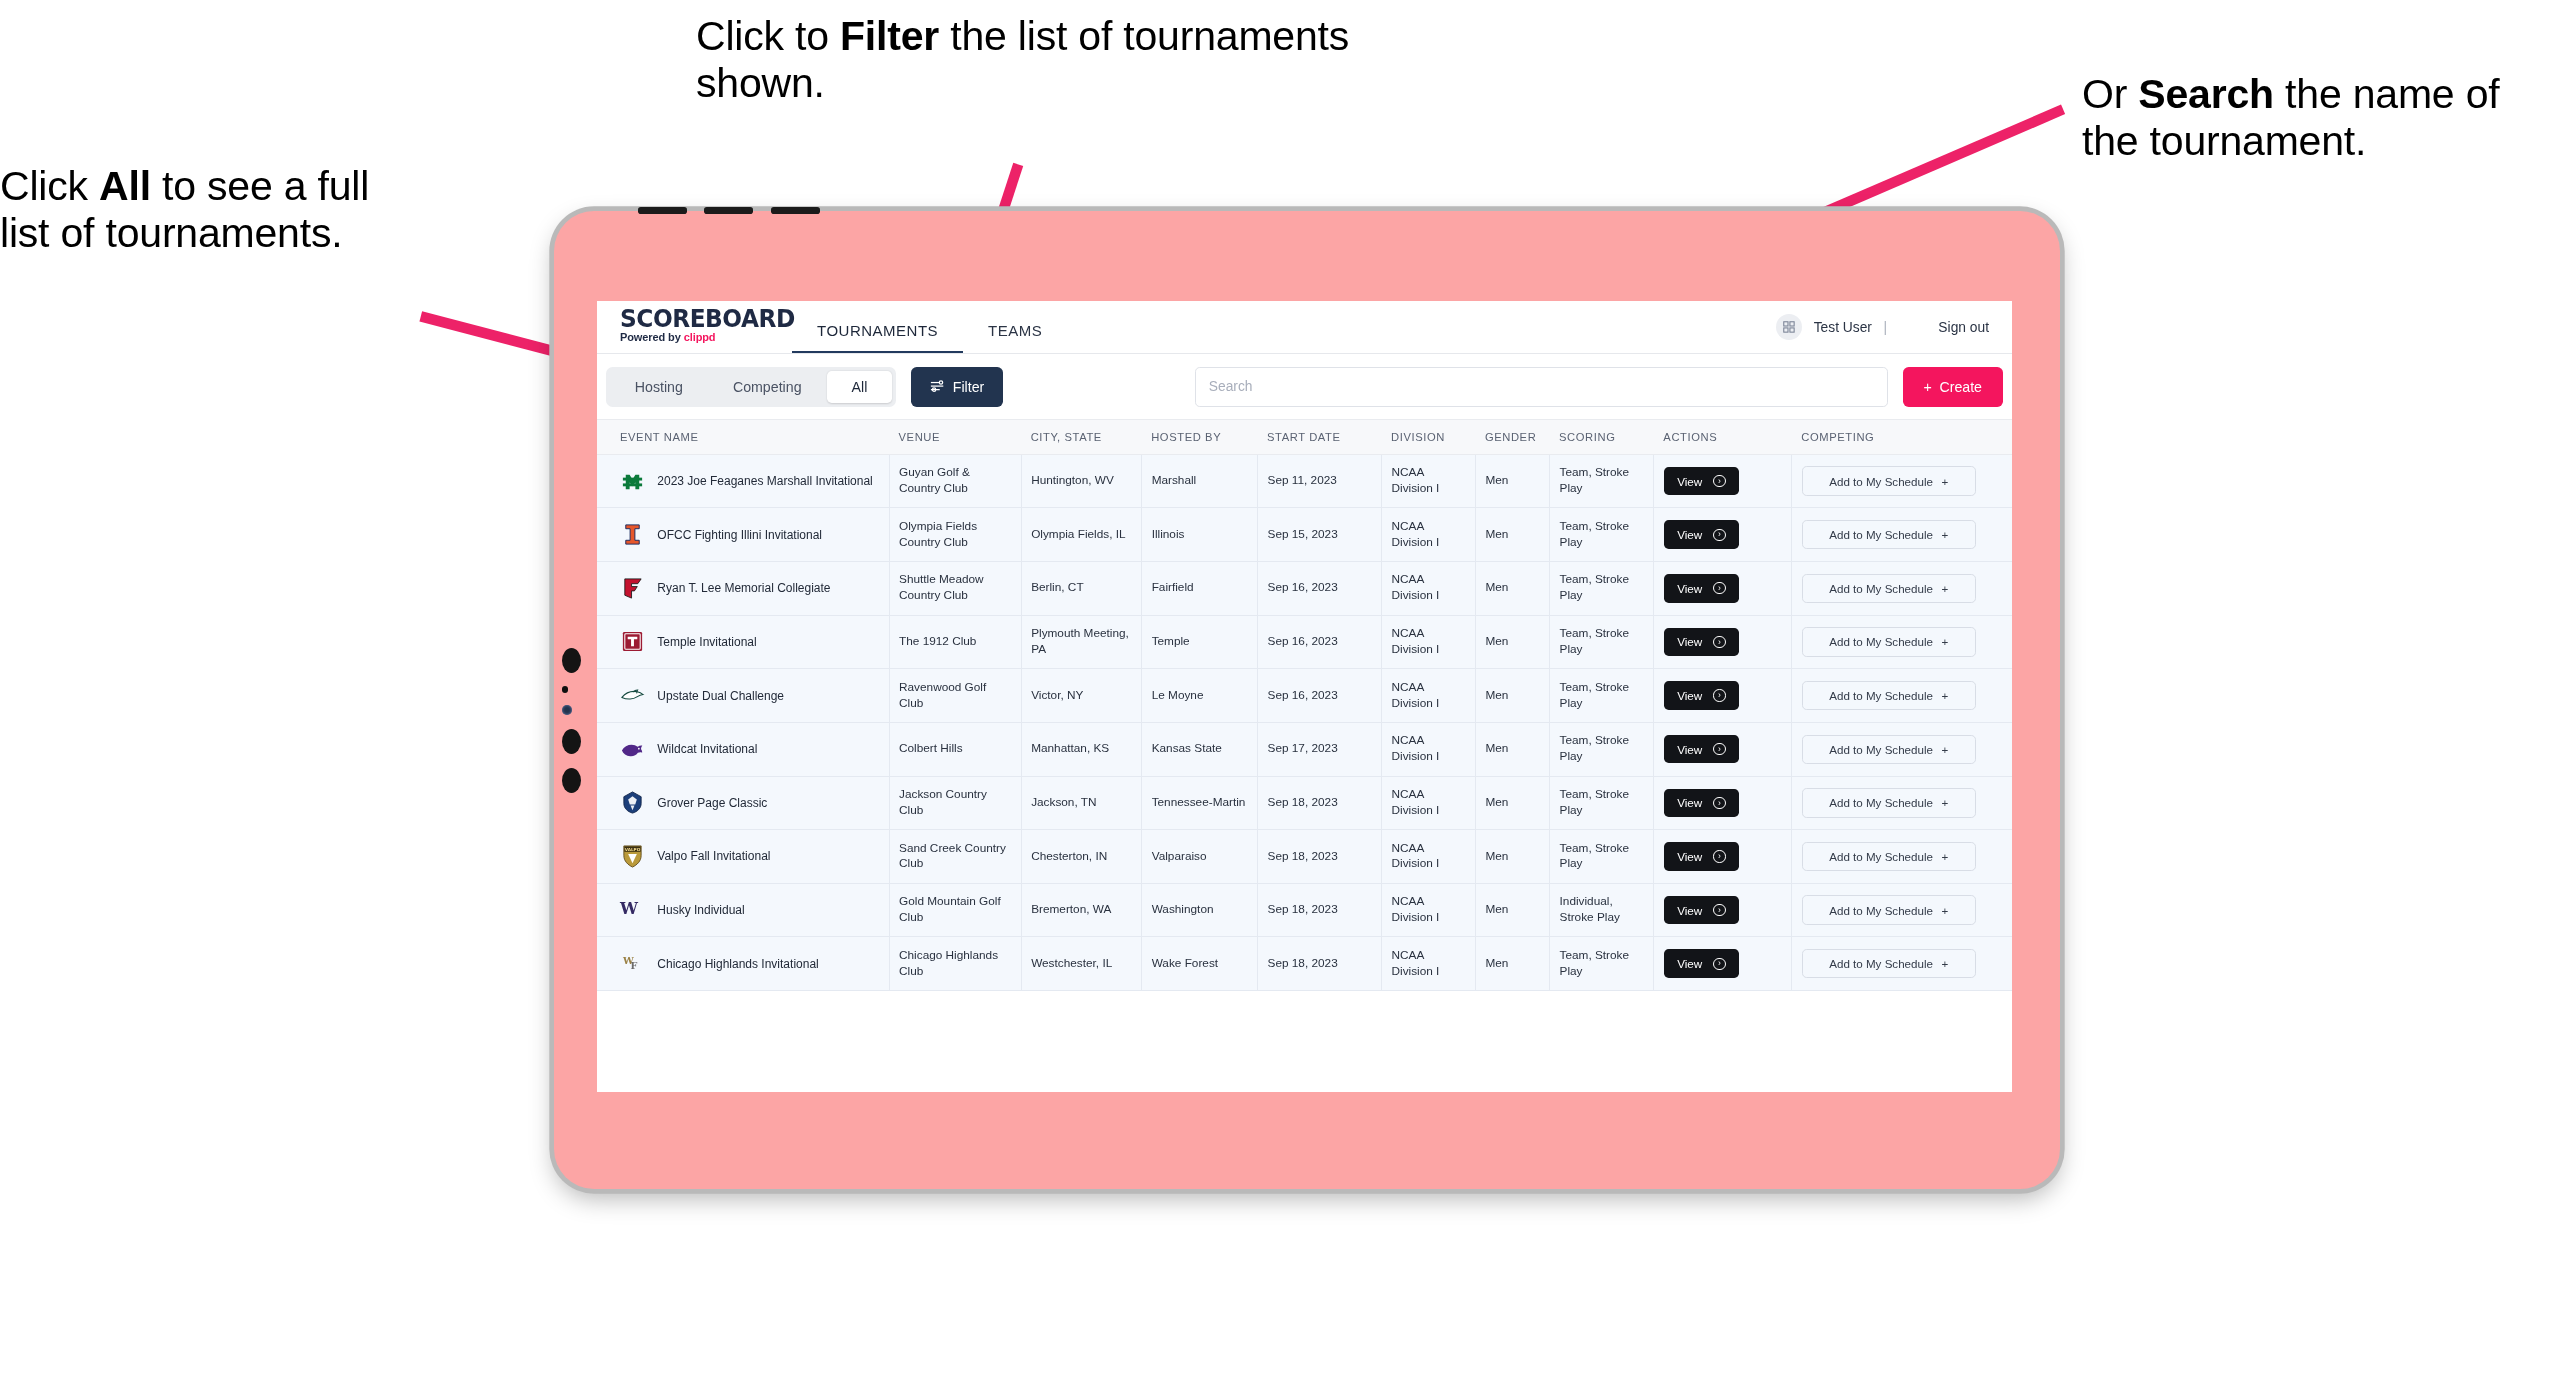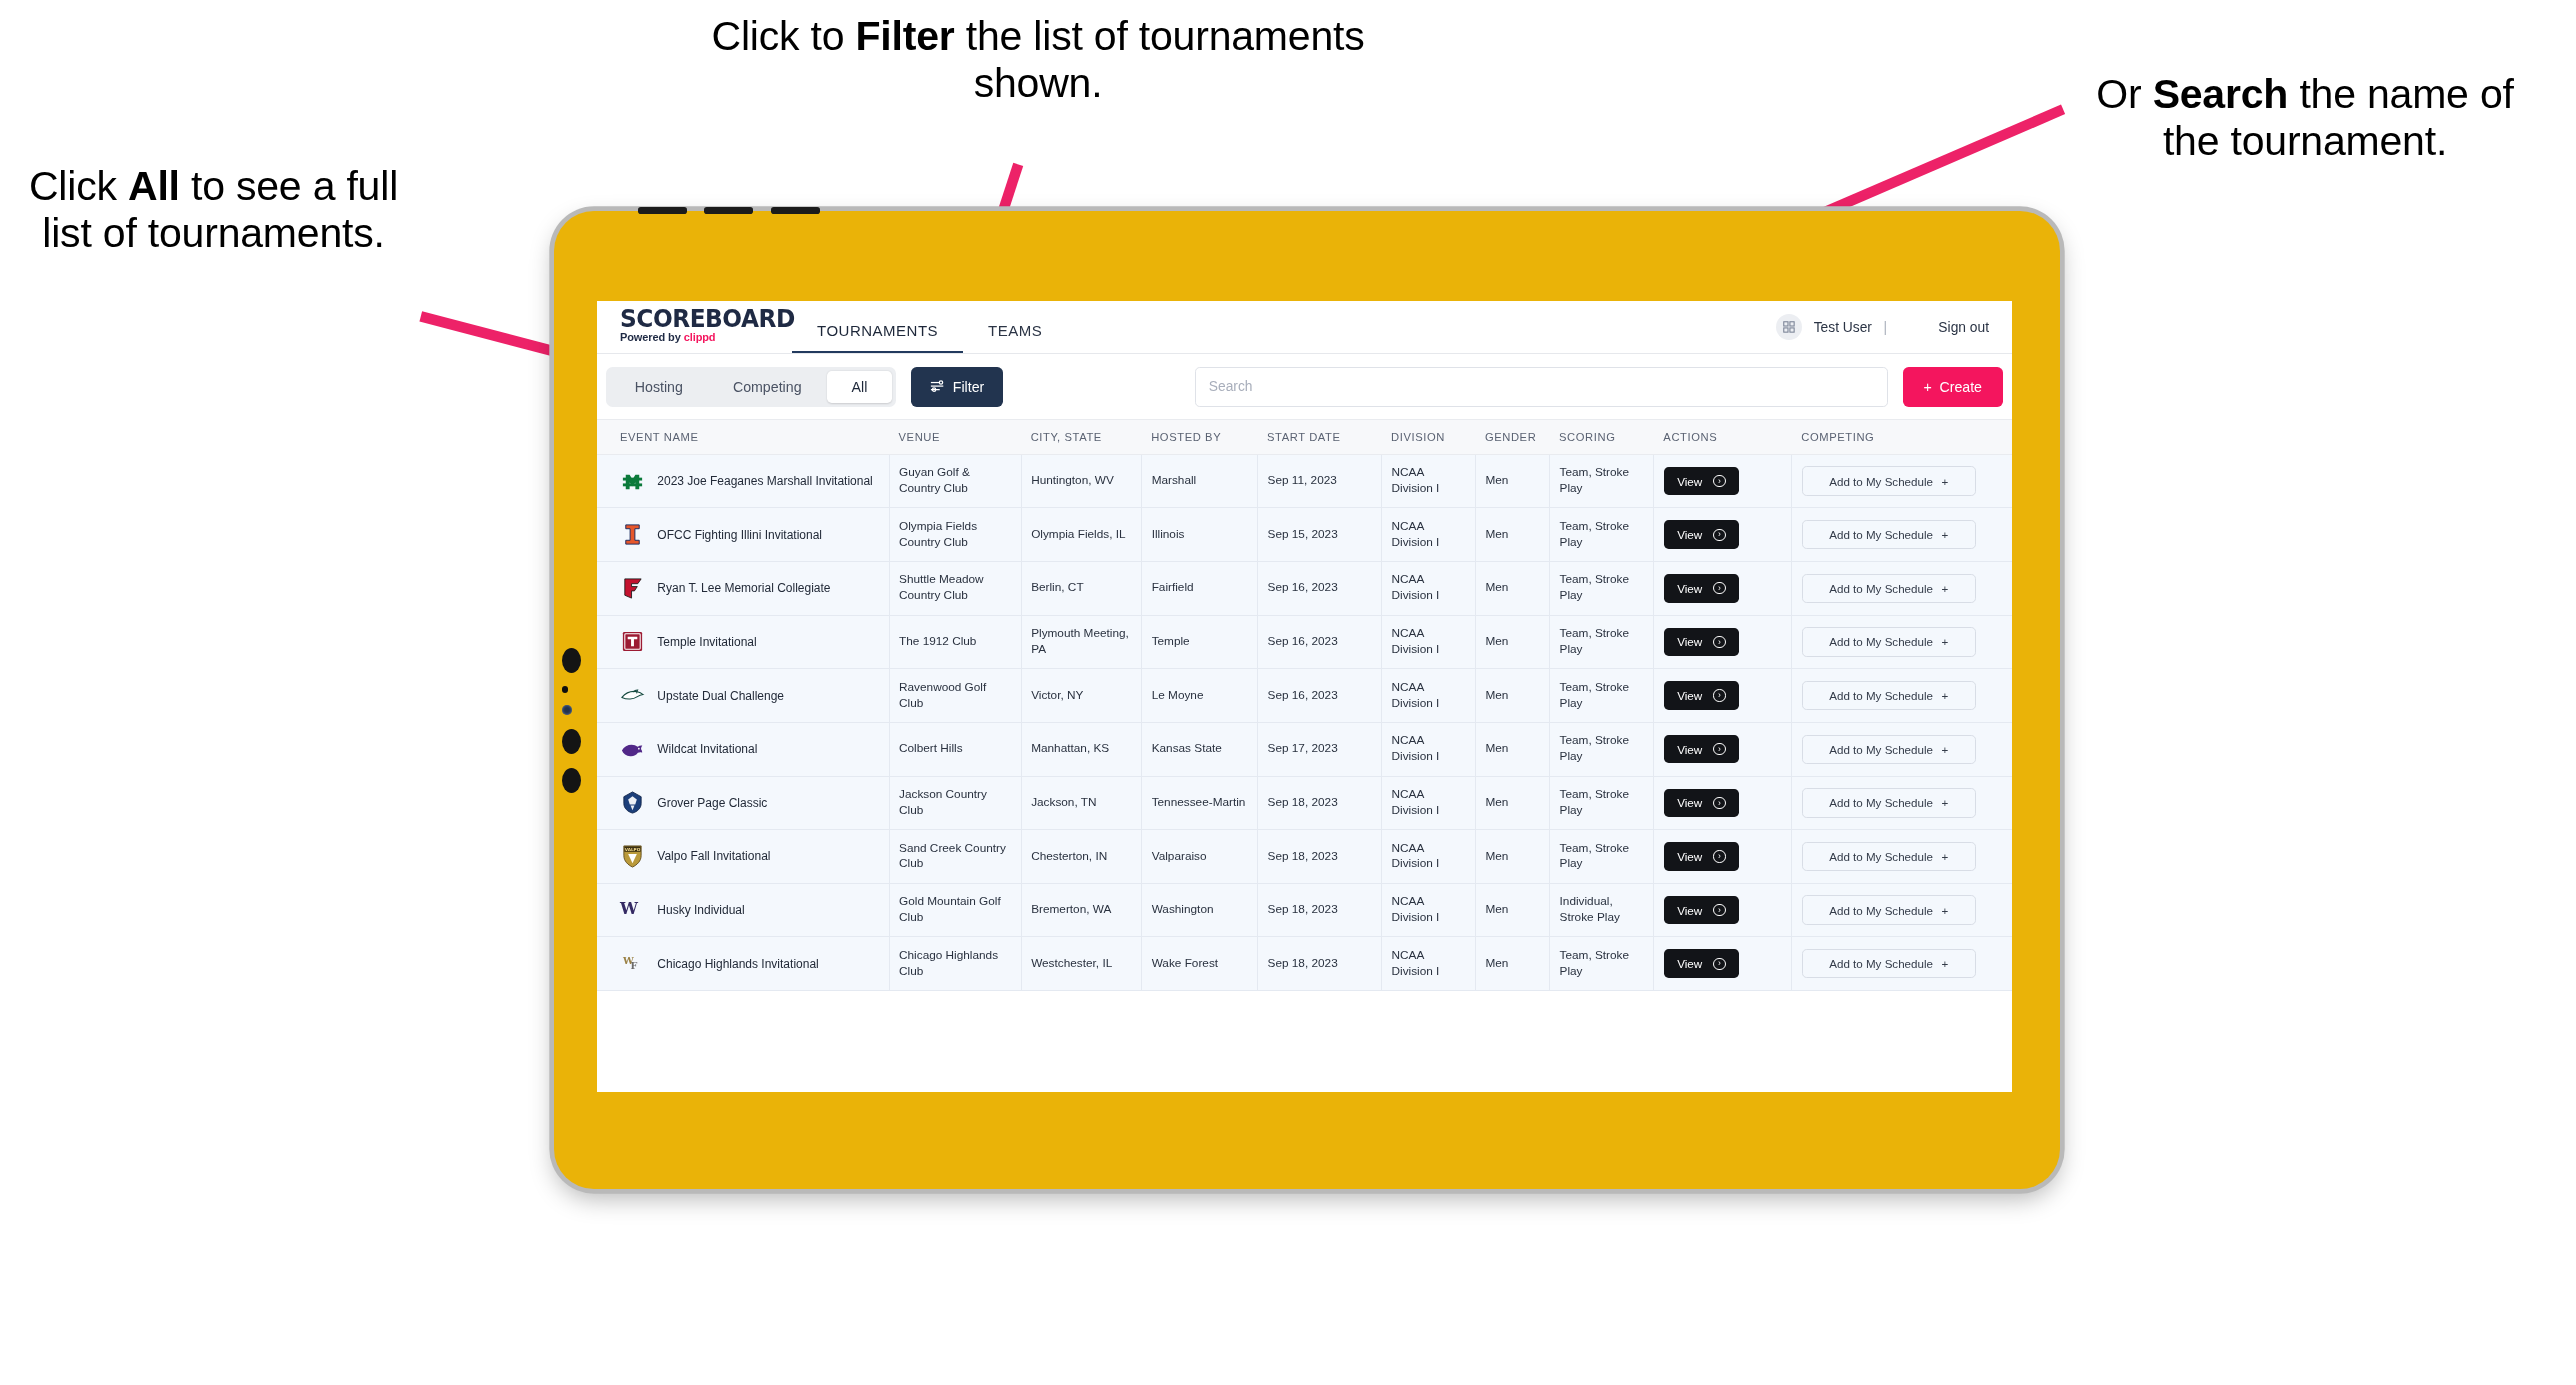--- a/index.html
+++ b/index.html
@@ -11,33 +11,32 @@
   }
   #stage { position: relative; width: 2576px; height: 1386px; background:#fff; }
 
   
   .anno {
     position: absolute;
     color: #000;
     font-family: "Liberation Sans", sans-serif;
     font-weight: 400;
     letter-spacing: -0.2px;
-    text-align: center;
   }
   .anno b { font-weight: 700; }
   #anno-filter { left: 696px; top: 13.3px; width: 684px; font-size: 41px; line-height: 1.14; }
   #anno-all    { left: 0px;   top: 163px; width: 427px; font-size: 41px; line-height: 1.14; }
   #anno-search { left: 2082px; top: 71px; width: 446px; font-size: 41px; line-height: 1.14; }
 
   .arrow-svg { position: absolute; overflow: visible; pointer-events: none; }
   .device {
     position: absolute;
     left: 554px; top: 211px;
     width: 1506px; height: 978px;
-    background: #eab308;
+    background: #fca5a5;
     border-radius: 40px;
     box-shadow: 0 0 0 4.7px #b9b9b9, 0 9.5px 25px rgba(0,0,0,.28);
   }
   .dev-btn { position:absolute; background:#0d0d0d; border-radius:2.8px; }
   .dev-btn.top1 { left: 84px;  top: -3.8px; width: 49px; height: 6.6px; background:#1b1b1b;}
   .dev-btn.top2 { left: 150px; top: -3.8px; width: 49px; height: 6.6px; background:#1b1b1b;}
   .dev-btn.top3 { left: 217px; top: -3.8px; width: 49px; height: 6.6px; background:#1b1b1b;}
   .side-dot { position:absolute; left:7.6px; border-radius:50%; background:#141414; }
   .side-dot.d1 { top: 437px; width: 19px; height: 25px; }
   .side-dot.d2 { top: 475px; width: 6.6px;  height: 6.6px;  background:#0e0e0e;}

